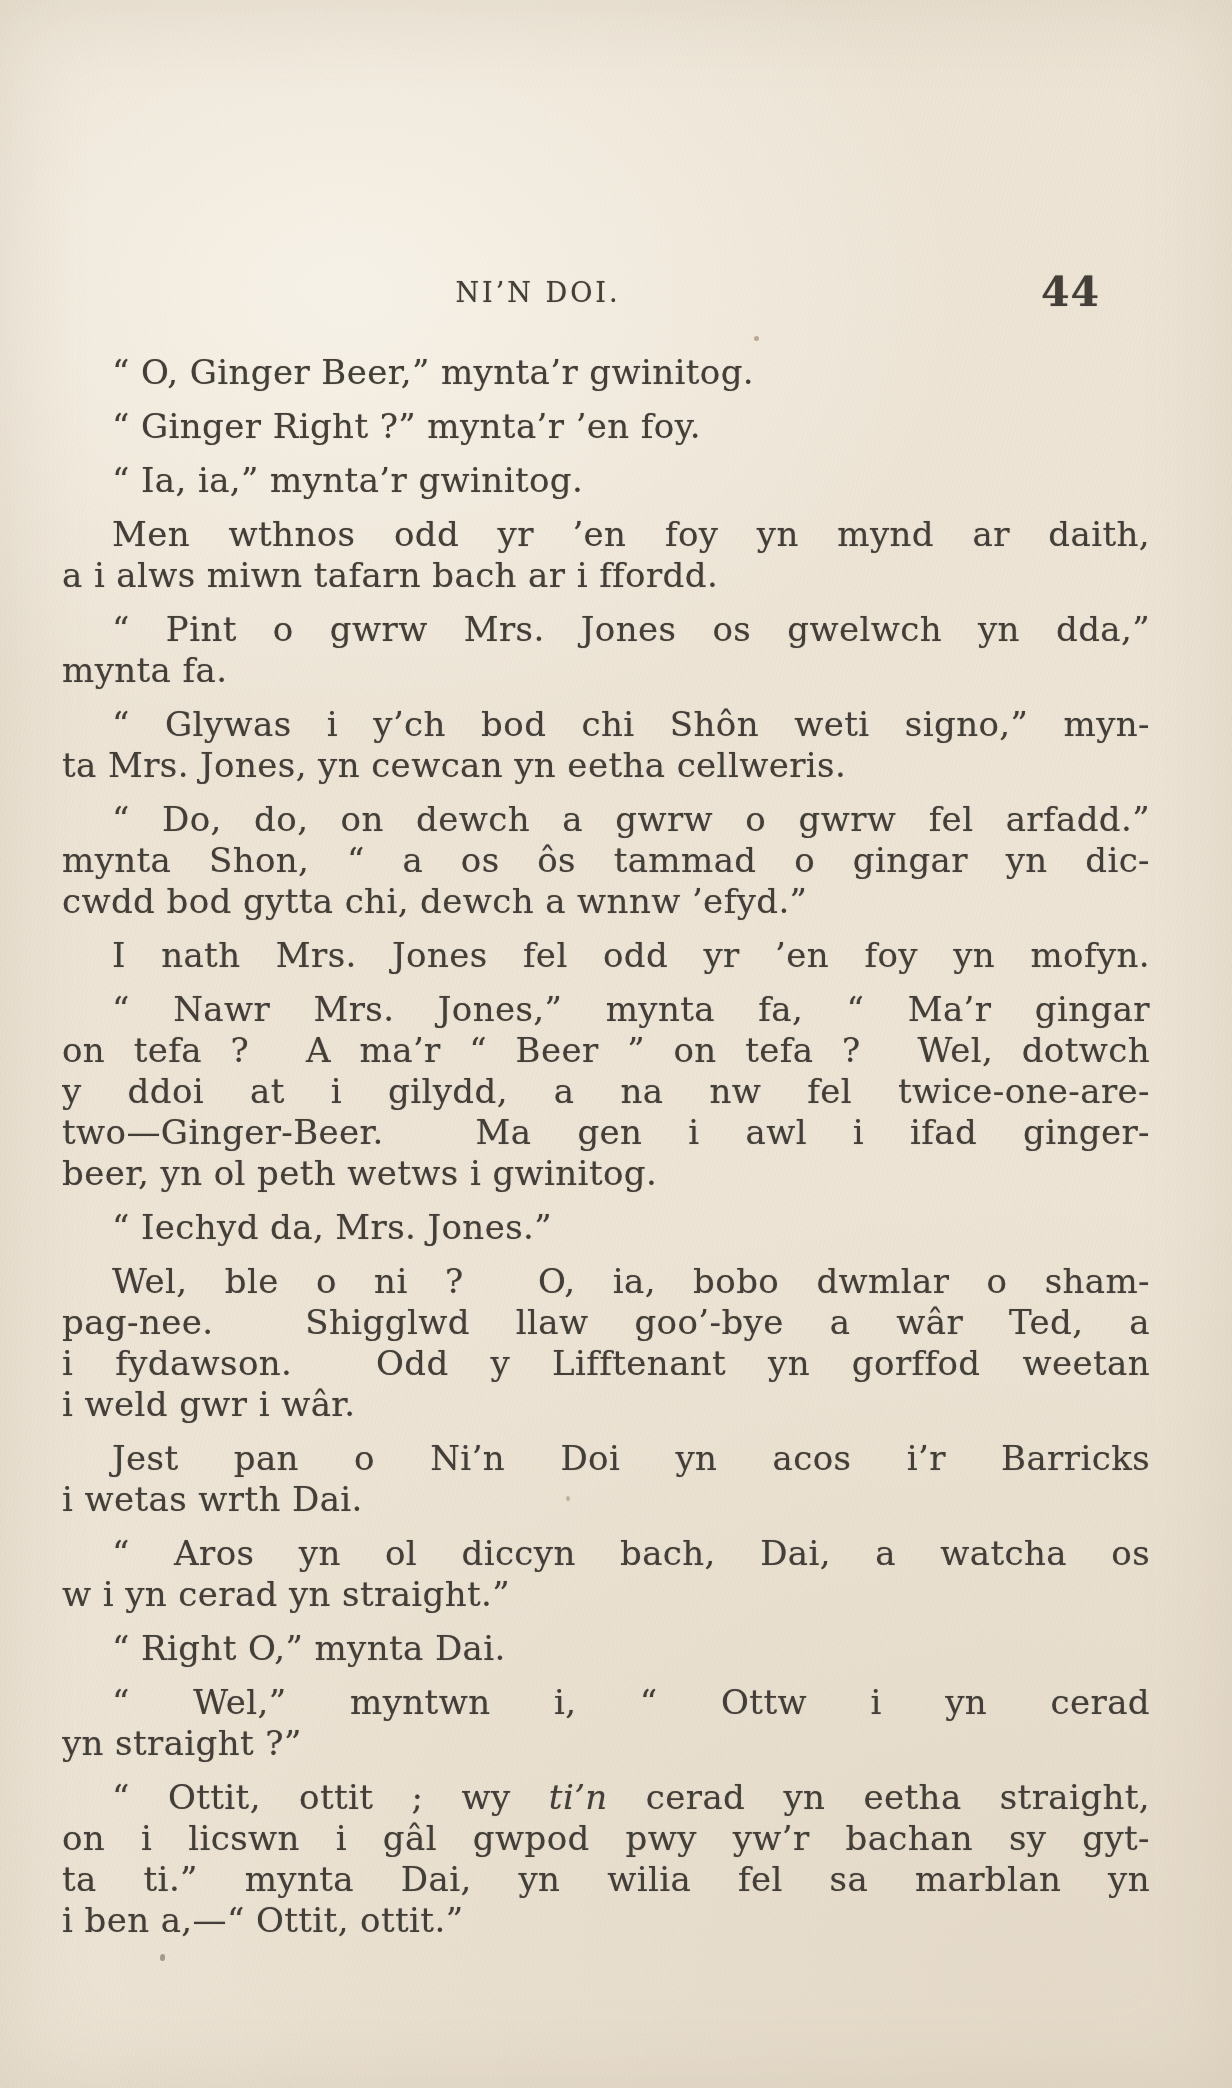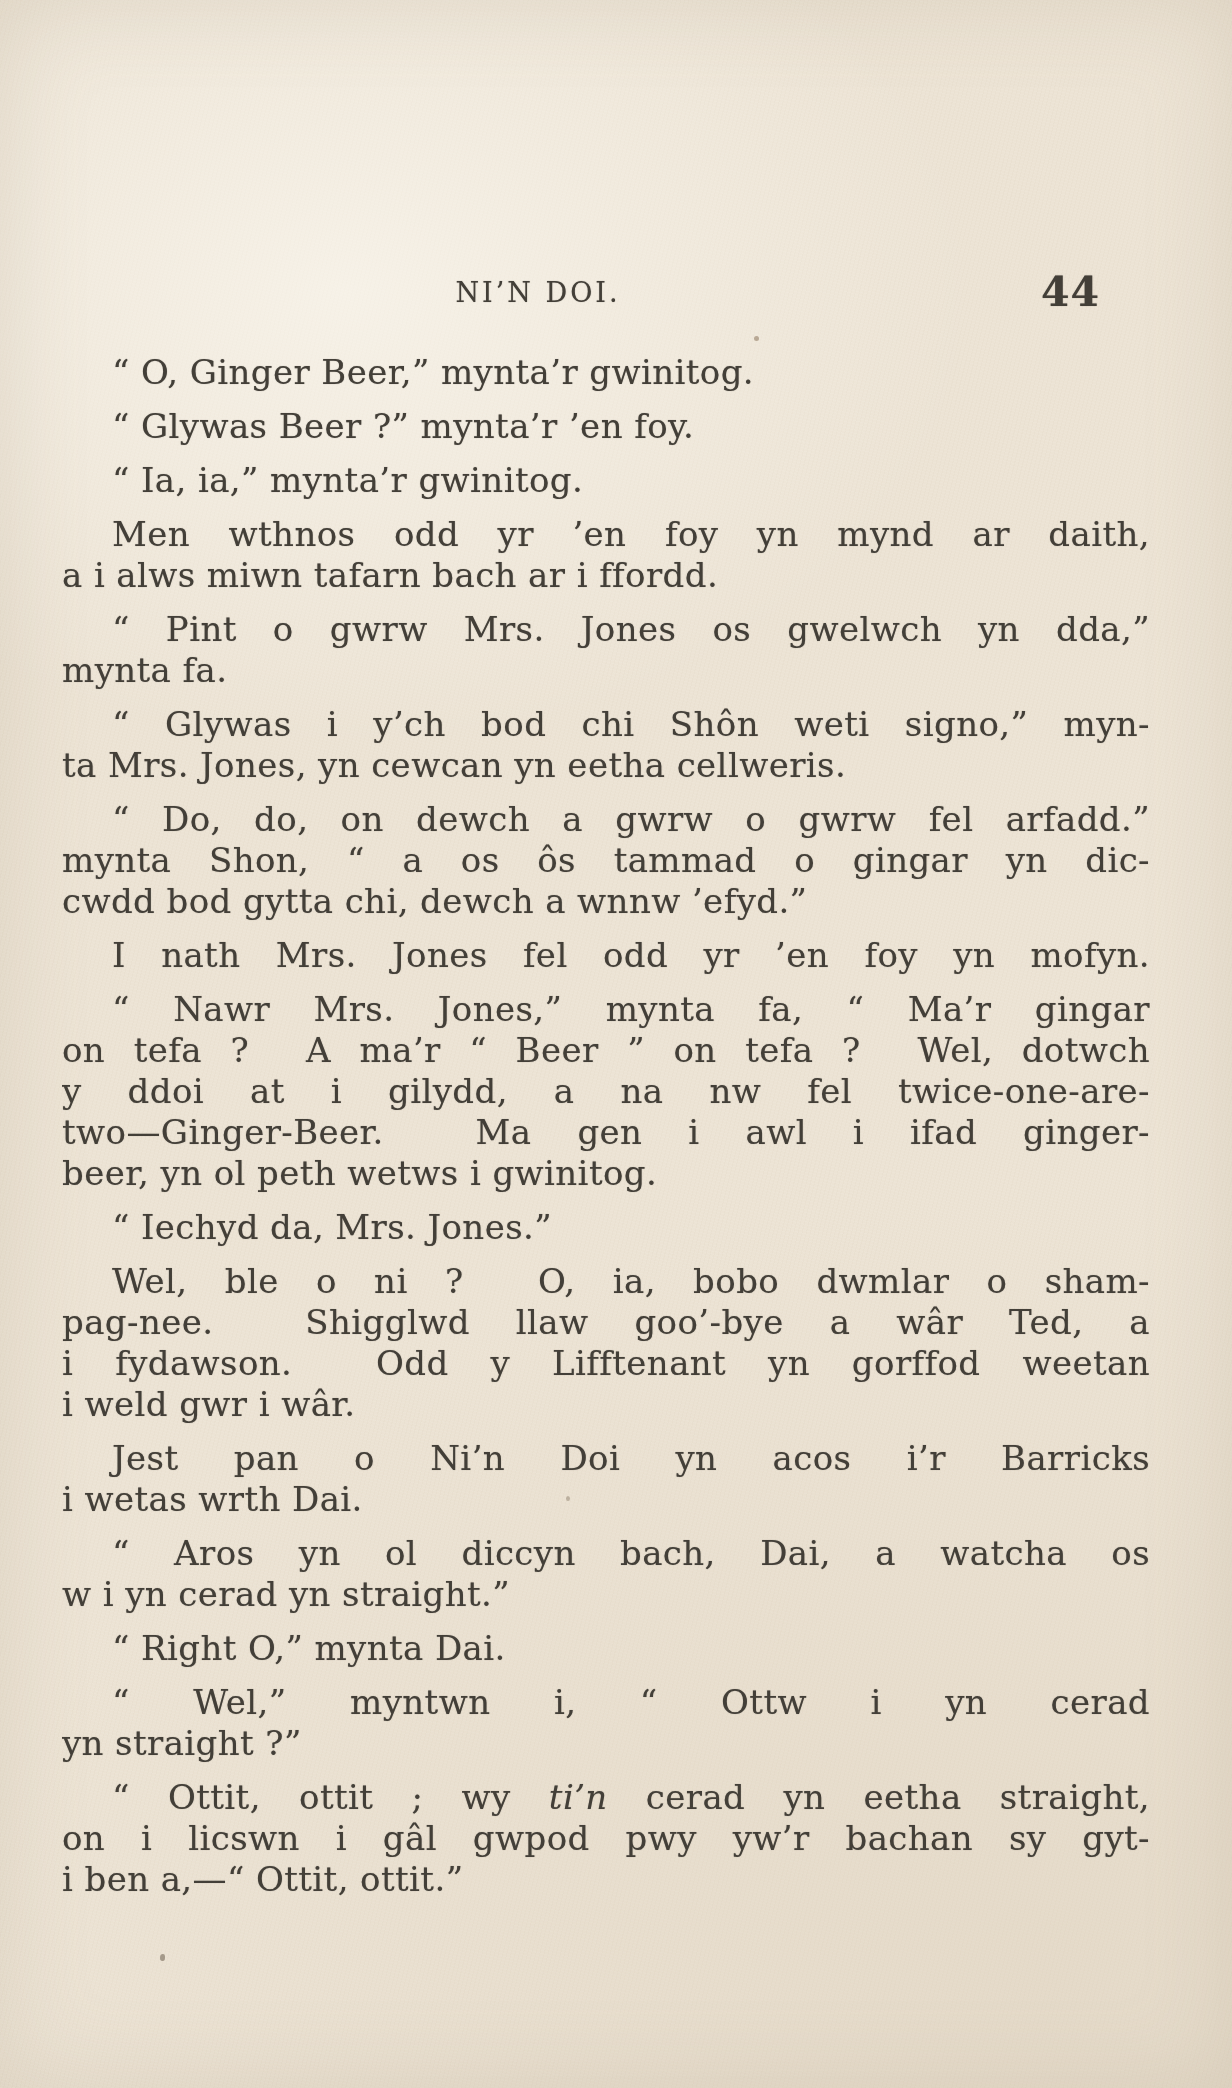--- a/index.html
+++ b/index.html
@@ -73,21 +73,21 @@
   <div class="running-head">
     <div class="head-title">NI’N DOI.</div>
     <div class="head-page-number">44</div>
   </div>
 
   <div class="text-column">
       <div class="para">
         <div class="line first last">“ O, Ginger Beer,” mynta’r gwinitog.</div>
       </div>
       <div class="para">
-        <div class="line first last">“ Glywas Beer ?” mynta’r ’en foy.</div>
+        <div class="line first last">“ Ginger Right ?” mynta’r ’en foy.</div>
       </div>
       <div class="para">
         <div class="line first last">“ Ia, ia,” mynta’r gwinitog.</div>
       </div>
       <div class="para">
         <div class="line first">Men wthnos odd yr ’en foy yn mynd ar daith,</div>
         <div class="line last">a i alws miwn tafarn bach ar i ffordd.</div>
       </div>
       <div class="para">
         <div class="line first">“ Pint o gwrw Mrs. Jones os gwelwch yn dda,”</div>
@@ -132,20 +132,21 @@
       <div class="para">
         <div class="line first last">“ Right O,” mynta Dai.</div>
       </div>
       <div class="para">
         <div class="line first">“ Wel,” myntwn i, “ Ottw i yn cerad</div>
         <div class="line last">yn straight ?”</div>
       </div>
       <div class="para">
         <div class="line first">“ Ottit, ottit ; wy <i>ti’n</i> cerad yn eetha straight,</div>
         <div class="line">on i licswn i gâl gwpod pwy yw’r bachan sy gyt-</div>
+        <div class="line">ta ti.” mynta Dai, yn wilia fel sa marblan yn</div>
         <div class="line last">i ben a,—“ Ottit, ottit.”</div>
       </div>
     </div>
 
   <div class="speck s1"></div>
   <div class="speck s2"></div>
   <div class="speck s3"></div>
 </div>
 
 </body></html>

